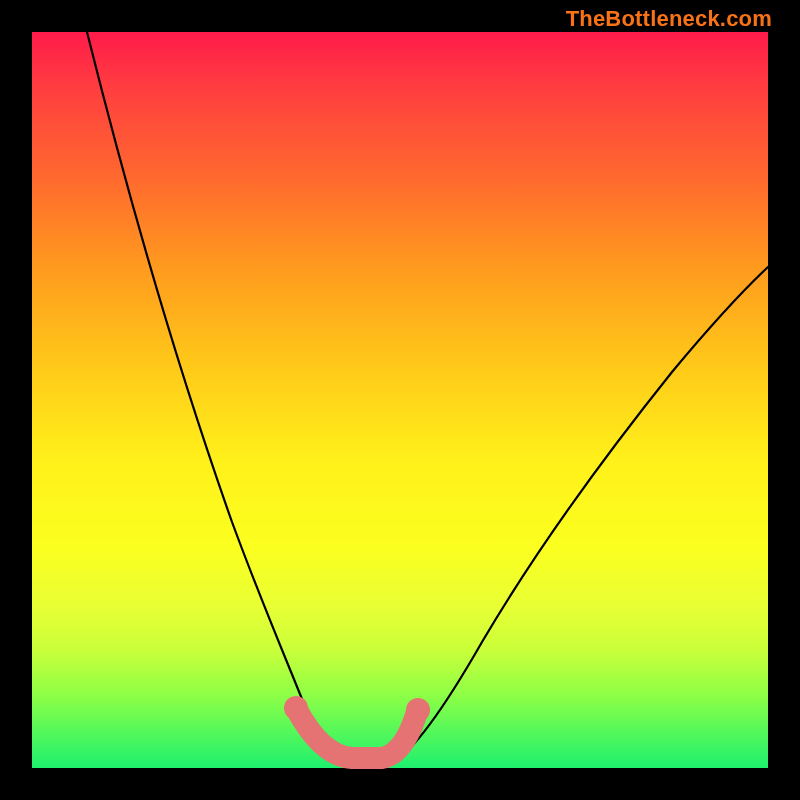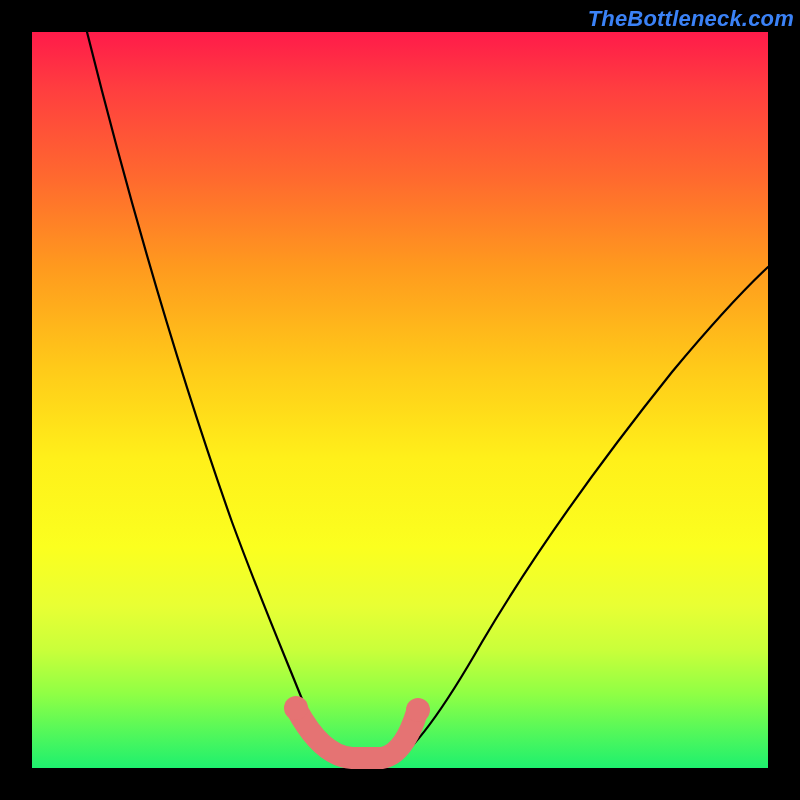--- a/index.html
+++ b/index.html
@@ -13,27 +13,26 @@
   }
   .stage {
     position: relative;
     width: 800px;
     height: 800px;
     background: #000;
   }
   .watermark {
     position: absolute;
     top: 6px;
-    right: 6px;
-    color: #3b82f6;
+    right: 28px;
+    color: #f97316;
     font-size: 22px;
     font-weight: 600;
     letter-spacing: 0.2px;
     user-select: none;
-    font-style: italic;
   }
   .plot {
     position: absolute;
     left: 32px;
     top: 32px;
     width: 736px;
     height: 736px;
     
     background: linear-gradient(
       to bottom,

